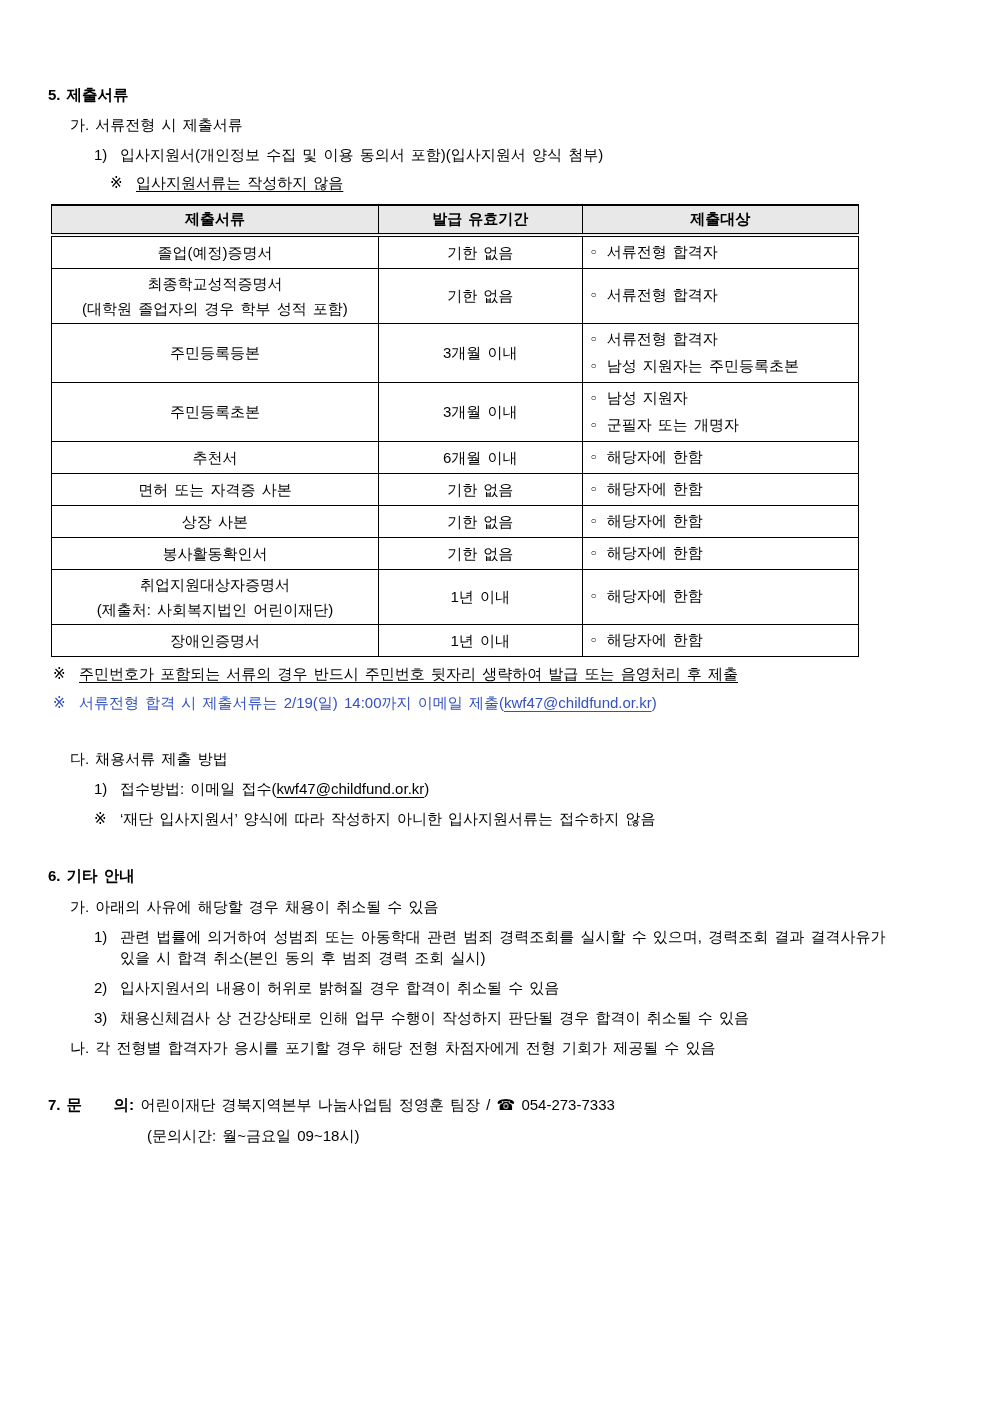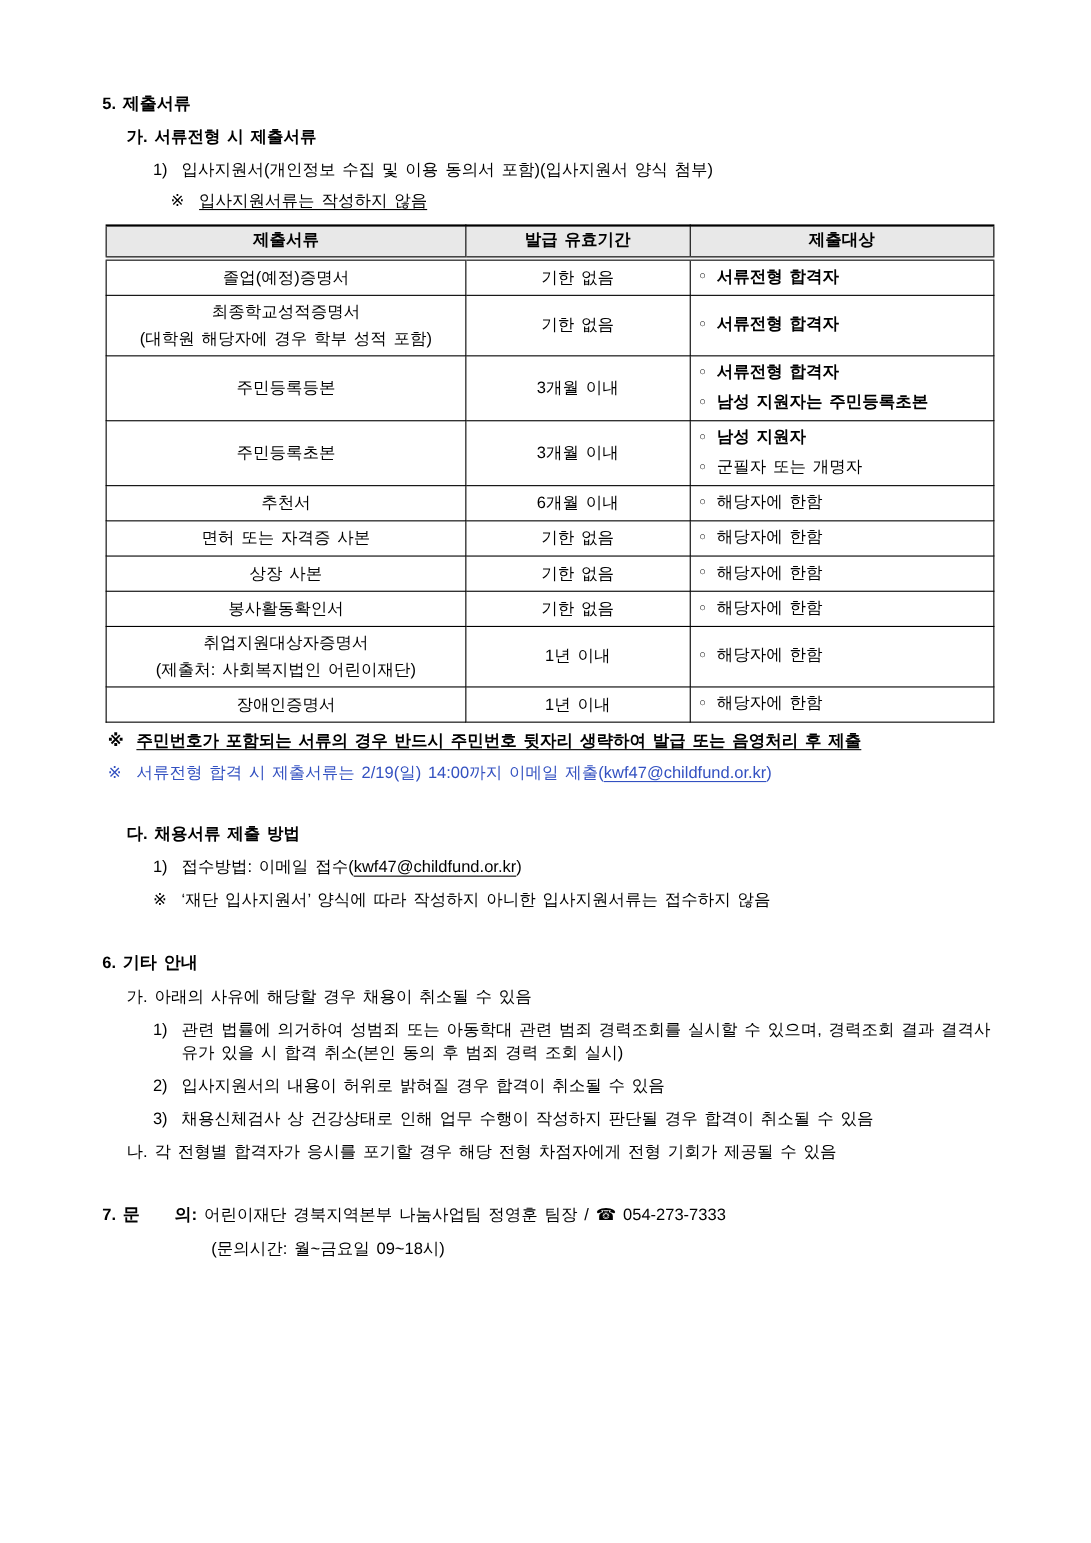--- a/index.html
+++ b/index.html
@@ -1,22 +1,22 @@
 <!DOCTYPE html>
 <html><head>
 <meta charset="utf-8">
 <style>
   * { margin:0; padding:0; box-sizing:border-box; }
   html,body { width:992px; height:1403px; background:#ffffff; overflow:hidden; }
   body {
     font-family:"Liberation Sans","DejaVu Sans",sans-serif;
     font-size:15px; color:#000; word-spacing:2px; line-height:1.45;
   }
-  .page { padding:84px 88px 0 93px; }
-  .bold { font-weight:bold; }
+  .page { padding:84px 88px 0 48px; }
+  .bold { font-weight:normal; }
   .u { text-decoration:underline; text-underline-offset:3px; }
   .blue { color:#3351C1; }
   .h-num { display:inline-block; font-weight:bold; margin-right:6px; }
   .sec-title { font-weight:bold; font-size:15.5px; }
   .ind1 { margin-left:22px; }
   .ind2 { margin-left:46px; }
   .ind3 { margin-left:62px; }
   .row-flex { display:flex; }
   .row-flex .marker { flex:0 0 26px; }
   .row-flex .body-text { flex:1; }
@@ -89,21 +89,21 @@
         <td class="c-target">
           <div class="bullet-line">
               <span class="b">○</span>
               <span class="bold">서류전형 합격자</span>
             </div>
         </td>
       </tr>
       <tr>
         <td class="c-name">
           <div>최종학교성적증명서</div>
-          <div>(대학원 해당자에 경우 학부 성적 포함)</div>
+          <div>(대학원 졸업자의 경우 학부 성적 포함)</div>
         </td>
         <td class="c-period">기한 없음</td>
         <td class="c-target">
           <div class="bullet-line">
               <span class="b">○</span>
               <span class="bold">서류전형 합격자</span>
             </div>
         </td>
       </tr>
       <tr>

